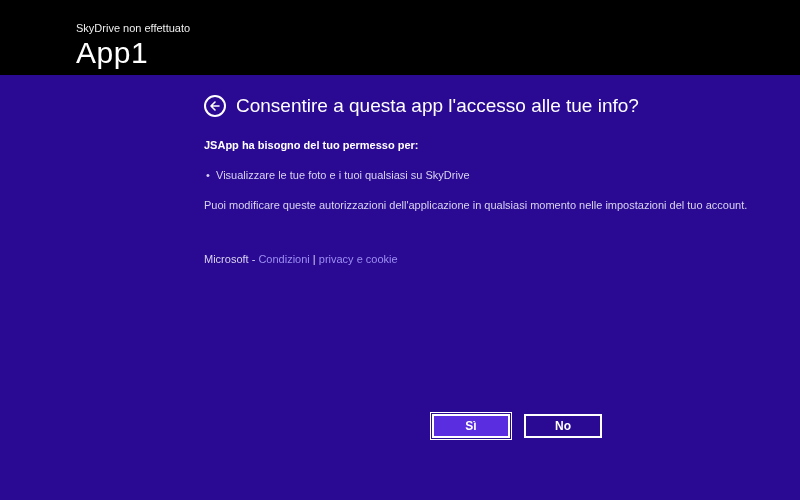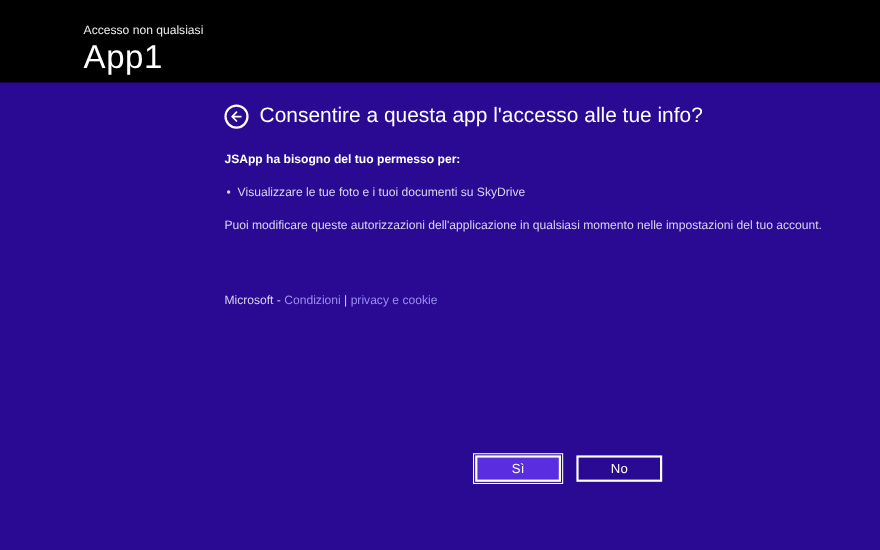--- a/index.html
+++ b/index.html
@@ -72,21 +72,21 @@
   }
   .perm-list li::before {
     content: "•";
     position: absolute;
     left: 2px;
     color: #d8d4f0;
   }
   .note {
     font-size: 11px;
     color: #d8d4f0;
-    margin-bottom: 56px;
+    margin-bottom: 42px;
   }
   .footer-links {
     font-size: 11px;
     color: #d8d4f0;
   }
   .footer-links a {
     color: #9c8ff2;
     text-decoration: none;
     cursor: pointer;
   }
@@ -103,49 +103,50 @@
     height: 24px;
     border: 2px solid #fff;
     background: transparent;
     color: #fff;
     font-size: 12px;
     font-family: inherit;
     cursor: pointer;
     display: flex;
     align-items: center;
     justify-content: center;
+    font-weight: bold;
   }
   .btn.primary {
     background: #5a2ee0;
     outline: 1px solid #fff;
     outline-offset: 1px;
   }
 </style>
 </head>
 <body>
 
 <div class="header">
-  <div class="header-sub">Accesso non qualsiasi</div>
+  <div class="header-sub">SkyDrive non effettuato</div>
   <div class="header-title">App1</div>
 </div>
 
 <div class="main">
 
   <div class="title-row">
     <div class="back-icon">
       <svg width="12" height="12" viewBox="0 0 12 12">
         <path d="M6 2 L2 6 L6 10 M2 6 L10 6" stroke="#fff" stroke-width="1.6" fill="none" stroke-linecap="round" stroke-linejoin="round"></path>
       </svg>
     </div>
     <div class="title-text">Consentire a questa app l'accesso alle tue info?</div>
   </div>
 
   <div class="perm-lead">JSApp ha bisogno del tuo permesso per:</div>
   <ul class="perm-list">
-    <li>Visualizzare le tue foto e i tuoi documenti su SkyDrive</li>
+    <li>Visualizzare le tue foto e i tuoi qualsiasi su SkyDrive</li>
   </ul>
 
   <div class="note">Puoi modificare queste autorizzazioni dell'applicazione in qualsiasi momento nelle impostazioni del tuo account.</div>
 
   <div class="footer-links">
     <span>Microsoft</span><span> - </span><a>Condizioni</a><span class="footer-sep"> | </span><a>privacy e cookie</a>
   </div>
 
   <div class="button-row">
     <button class="btn primary">Sì</button>

